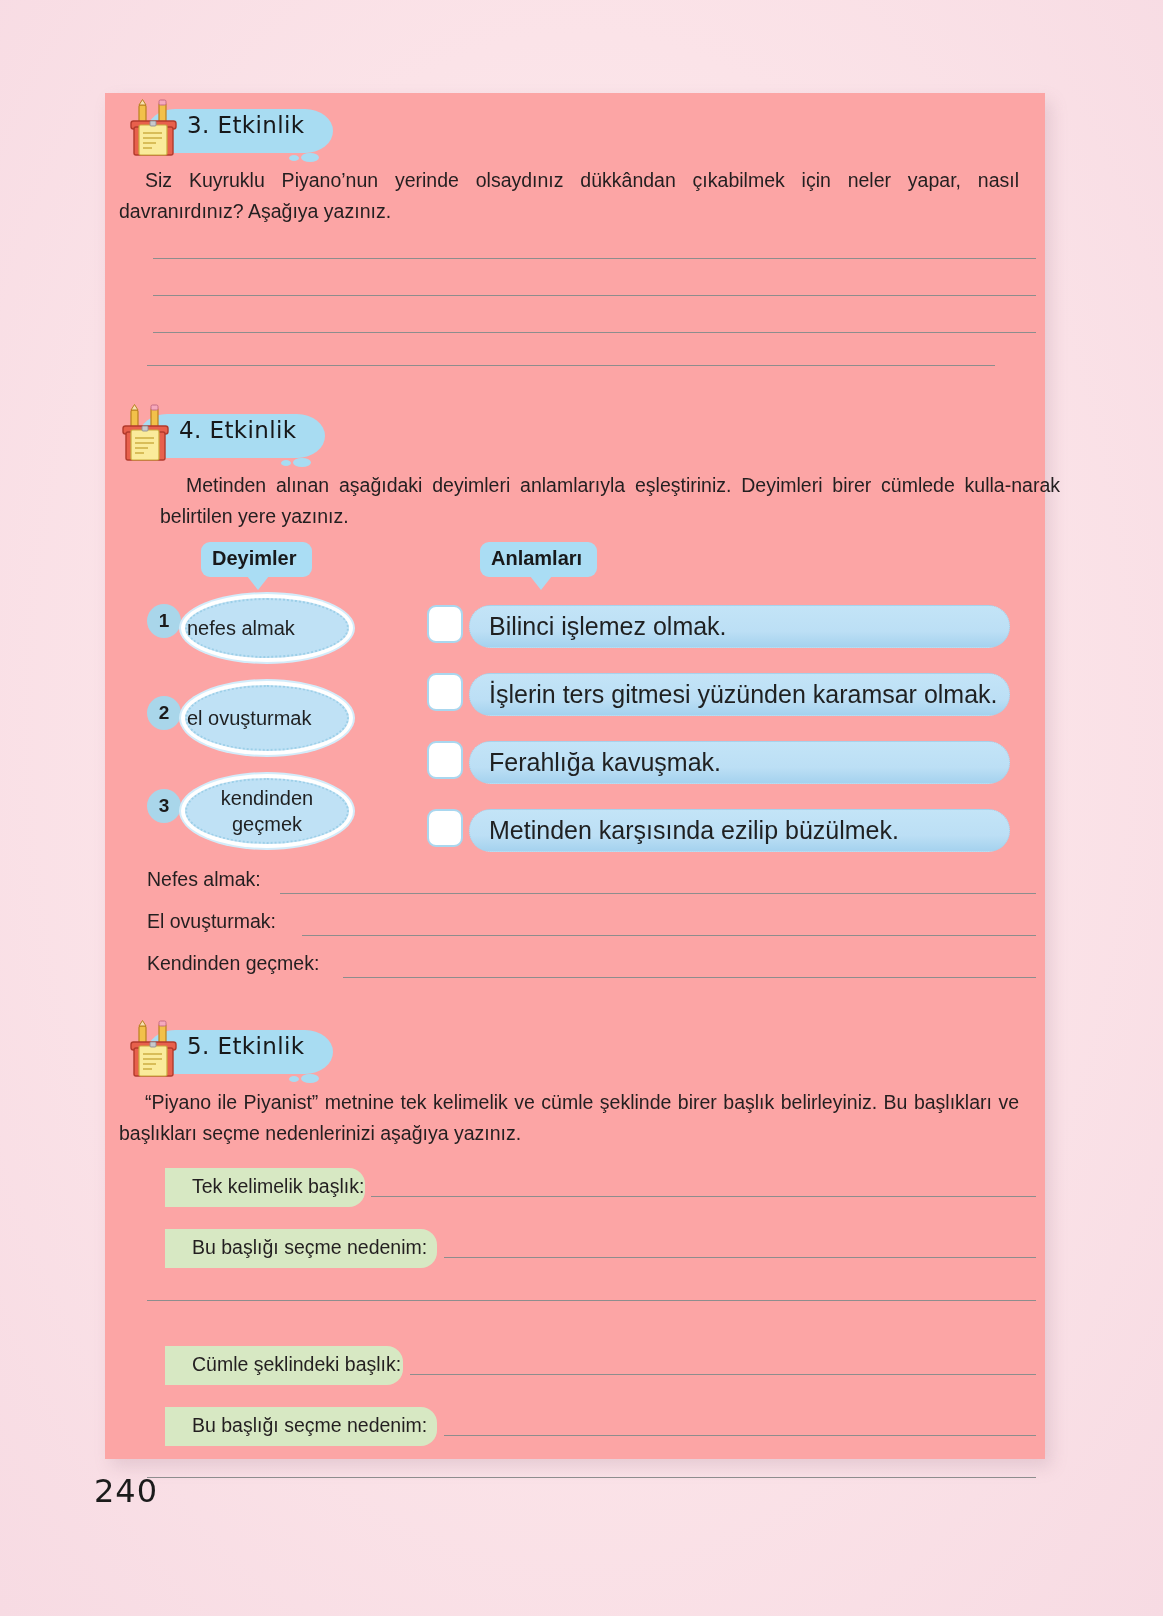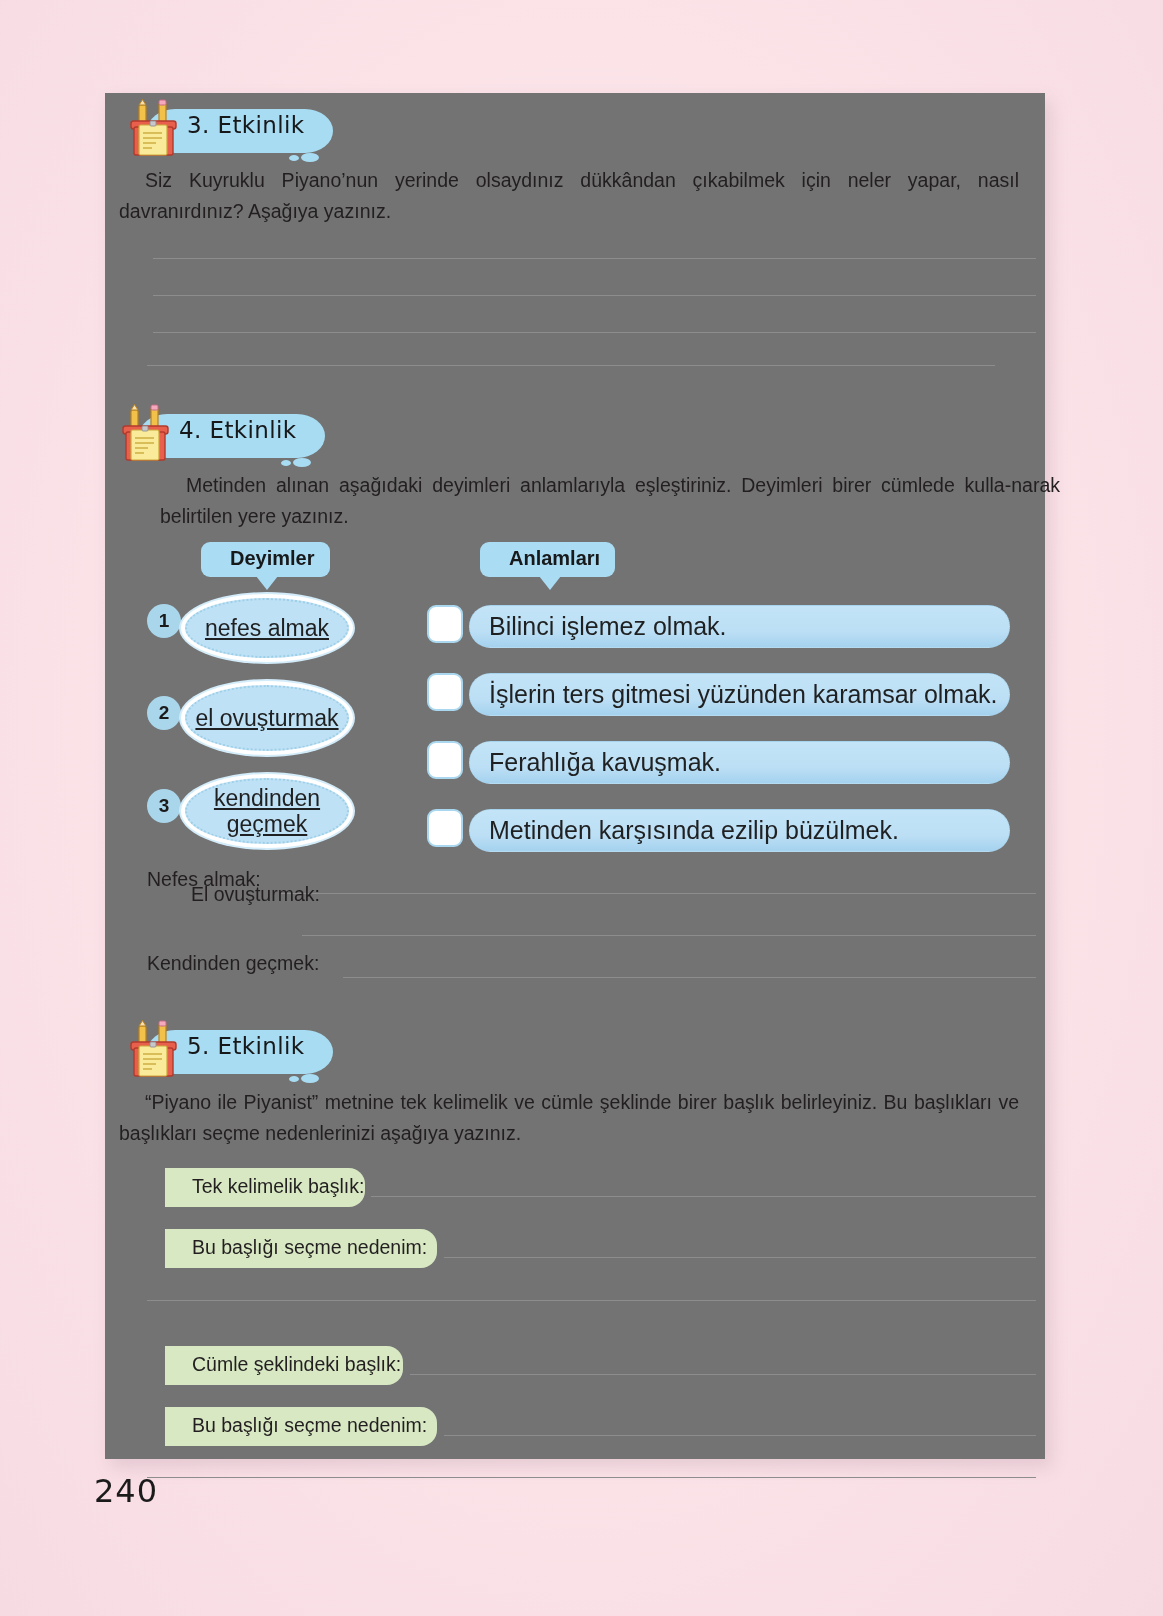--- a/index.html
+++ b/index.html
@@ -23,21 +23,21 @@
       radial-gradient(ellipse at 50% 45%, #fdeef1 0%, #fbe3e8 55%, #f7dbe3 100%);
   }
 
   
   .sheet {
     position: absolute;
     left: 105px;
     top: 93px;
     width: 940px;
     height: 1366px;
-    background: #737373;
+    background: #fca5a5;
     box-shadow: 6px 8px 16px rgba(150, 110, 130, 0.20);
   }
 
   .page-number {
     position: absolute;
     left: 94px;
     top: 1472px;
     font-family: "DejaVu Sans", sans-serif;
     font-size: 32px;
     color: #1b1b1b;
@@ -110,21 +110,21 @@
     position: absolute;
     height: 0;
     border-top: 1px solid #8d8d8d;
   }
 
   
   .col-head {
     position: absolute;
     background: #aaddf4;
     border-radius: 9px;
-    padding: 5px 15px 7px 29px;
+    padding: 5px 15px 7px 11px;
     font-size: 20px;
     font-weight: bold;
     color: #18191b;
     white-space: nowrap;
   }
   .col-head .tail {
     position: absolute;
     left: 50%;
     margin-left: -9px;
     bottom: -13px;
@@ -150,26 +150,25 @@
   }
 
   .oval {
     position: absolute;
     background: #bfe1f5;
     border-radius: 50%;
     border: 2px dotted #9ccfe8;
     box-shadow: 0 0 0 4px #ffffff, 0 0 0 6px #d3ecfa;
     display: flex;
     align-items: center;
-    justify-content: center;
+    justify-content: flex-start;
     text-align: center;
-    font-size: 23px;
+    font-size: 20px;
     color: #1f2021;
     line-height: 26px;
-    text-decoration: underline;
   }
 
   .chk {
     position: absolute;
     width: 32px;
     height: 34px;
     border: 2px solid #a9d7ef;
     border-radius: 9px;
     background: #ffffff;
   }
@@ -321,21 +320,21 @@
   <div class="chk" style="left:322px; top:716px;"></div>
   <div class="bar" style="left:364px; top:716px; width:541px;">
     <span>Metinden karşısında ezilip büzülmek.</span>
   </div>
 
   <div class="prompt-label" style="left:42px; top:775px;">
     <span>Nefes almak:</span>
   </div>
   <div class="rule" style="left:175px; top:800px; width:756px;"></div>
 
-  <div class="prompt-label" style="left:42px; top:790px;margin-left:44px;">
+  <div class="prompt-label" style="left:42px; top:817px;">
     <span>El ovuşturmak:</span>
   </div>
   <div class="rule" style="left:197px; top:842px; width:734px;"></div>
 
   <div class="prompt-label" style="left:42px; top:859px;">
     <span>Kendinden geçmek:</span>
   </div>
   <div class="rule" style="left:238px; top:884px; width:693px;"></div>
 
   <div class="activity-head" style="left:8px; top:927px; width:320px;">

